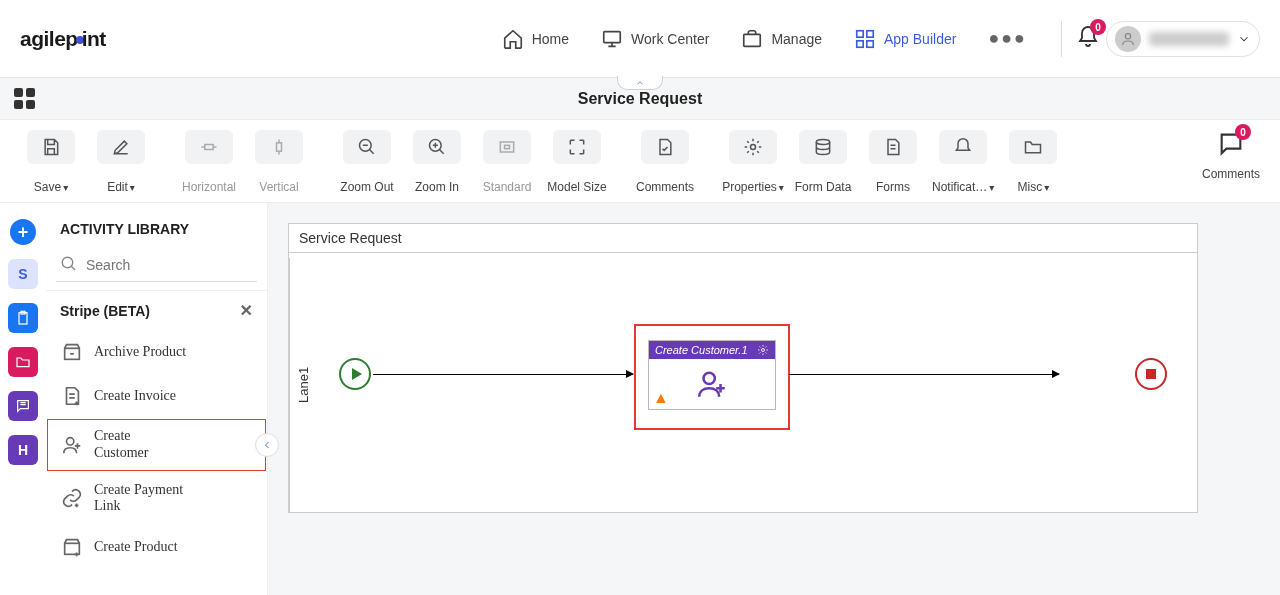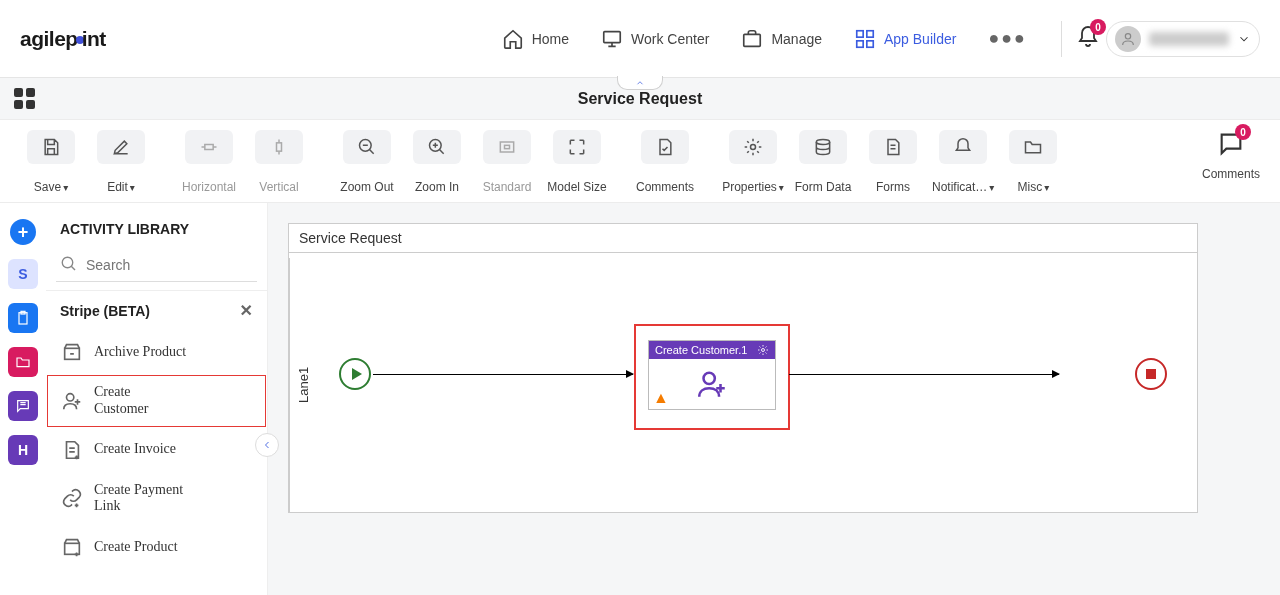--- a/index.html
+++ b/index.html
@@ -62,21 +62,21 @@
 .side-item { display:flex; align-items:center; gap:10px; padding:10px 14px; cursor:pointer; color:#333; font-size:14px; }
 .side-item.selected { outline:1.5px solid #e53935; outline-offset:-2px; }
 .side-item .aicon { width:24px; height:24px; color:#666; display:flex; align-items:center; justify-content:center; }
 .side-item span { line-height:1.2; }
 .side-collapse { position:absolute; right:-12px; top:230px; width:24px; height:24px; background:#fff; border:1px solid #ddd; border-radius:50%; display:flex; align-items:center; justify-content:center; cursor:pointer; color:#3b5ce0; font-size:12px; }
 
 .canvas-wrap { flex:1; background:#f5f6f7; padding:20px; overflow:auto; }
 .canvas { background:#fff; border:1px solid #ccc; width:910px; height:290px; position:relative; }
 .canvas-title-row { border-bottom:1px solid #ccc; padding:6px 10px; color:#333; font-size:14px; }
 .lane-header { position:absolute; left:0; top:34px; width:28px; bottom:0; border-right:1px solid #ccc; writing-mode:vertical-rl; transform:rotate(180deg); display:flex; align-items:center; justify-content:center; font-size:13px; color:#333; }
-.flow { position:absolute; left:40px; top:90px; right:20px; height:120px; }
+.flow { position:absolute; left:40px; top:90px; right:20px; height:120px;font-style:italic; }
 .node-start { position:absolute; left:10px; top:44px; width:32px; height:32px; border:2px solid #2e7d32; border-radius:50%; display:flex; align-items:center; justify-content:center; color:#2e7d32; }
 .node-start:before { content:""; border-left:10px solid #2e7d32; border-top:6px solid transparent; border-bottom:6px solid transparent; margin-left:3px; }
 .node-end { position:absolute; right:10px; top:44px; width:32px; height:32px; border:2px solid #c62828; border-radius:50%; display:flex; align-items:center; justify-content:center; }
 .node-end:before { content:""; width:10px; height:10px; background:#c62828; }
 .conn1 { position:absolute; left:44px; top:60px; width:260px; height:1px; background:#000; }
 .conn1:after{ content:""; position:absolute; right:-1px; top:-4px; border-left:8px solid #000; border-top:4px solid transparent; border-bottom:4px solid transparent; }
 .conn2 { position:absolute; left:460px; top:60px; width:270px; height:1px; background:#000; }
 .conn2:after{ content:""; position:absolute; right:-1px; top:-4px; border-left:8px solid #000; border-top:4px solid transparent; border-bottom:4px solid transparent; }
 .activity-box { position:absolute; left:305px; top:10px; width:156px; height:106px; border:2px solid #e53935; }
 .activity-inner { margin:14px 12px 10px; border:1px solid #bbb; background:#fff; }
@@ -358,36 +358,36 @@
     <div class="side-list">
       <div class="side-item">
         <div class="aicon">
             <svg width="22" height="22" viewBox="0 0 24 24">
               <rect x="4" y="8" width="16" height="12"></rect>
               <path d="M4 8l2-4h12l2 4 M10 14h4"></path>
             </svg>
           </div>
         <span>Archive Product</span>
       </div>
+      <div class="side-item">
+        <div class="aicon">
+            <svg width="22" height="22" viewBox="0 0 24 24">
+              <path d="M6 3h9l4 4v14H6z M9 10h6 M9 14h6 M17 18v4 M15 20h4"></path>
+            </svg>
+          </div>
+        <span>Create Invoice</span>
+      </div>
       <div class="side-item selected">
         <div class="aicon">
             <svg width="22" height="22" viewBox="0 0 24 24">
               <circle cx="10" cy="8" r="4"></circle>
               <path d="M3 21c0-4 3-6 7-6s7 2 7 6 M18 10v6 M15 13h6"></path>
             </svg>
           </div>
         <span style="max-width:90px;">Create Customer</span>
-      </div>
-      <div class="side-item">
-        <div class="aicon">
-            <svg width="22" height="22" viewBox="0 0 24 24">
-              <path d="M6 3h9l4 4v14H6z M9 10h6 M9 14h6 M17 18v4 M15 20h4"></path>
-            </svg>
-          </div>
-        <span>Create Invoice</span>
       </div>
       <div class="side-item">
         <div class="aicon">
             <svg width="22" height="22" viewBox="0 0 24 24">
               <path d="M10 14a5 5 0 0 0 7 0l3-3a5 5 0 0 0-7-7l-1 1 M14 10a5 5 0 0 0-7 0l-3 3a5 5 0 0 0 7 7l1-1 M17 18v4 M15 20h4"></path>
             </svg>
           </div>
         <span style="max-width:110px;">Create Payment Link</span>
       </div>
       <div class="side-item">

